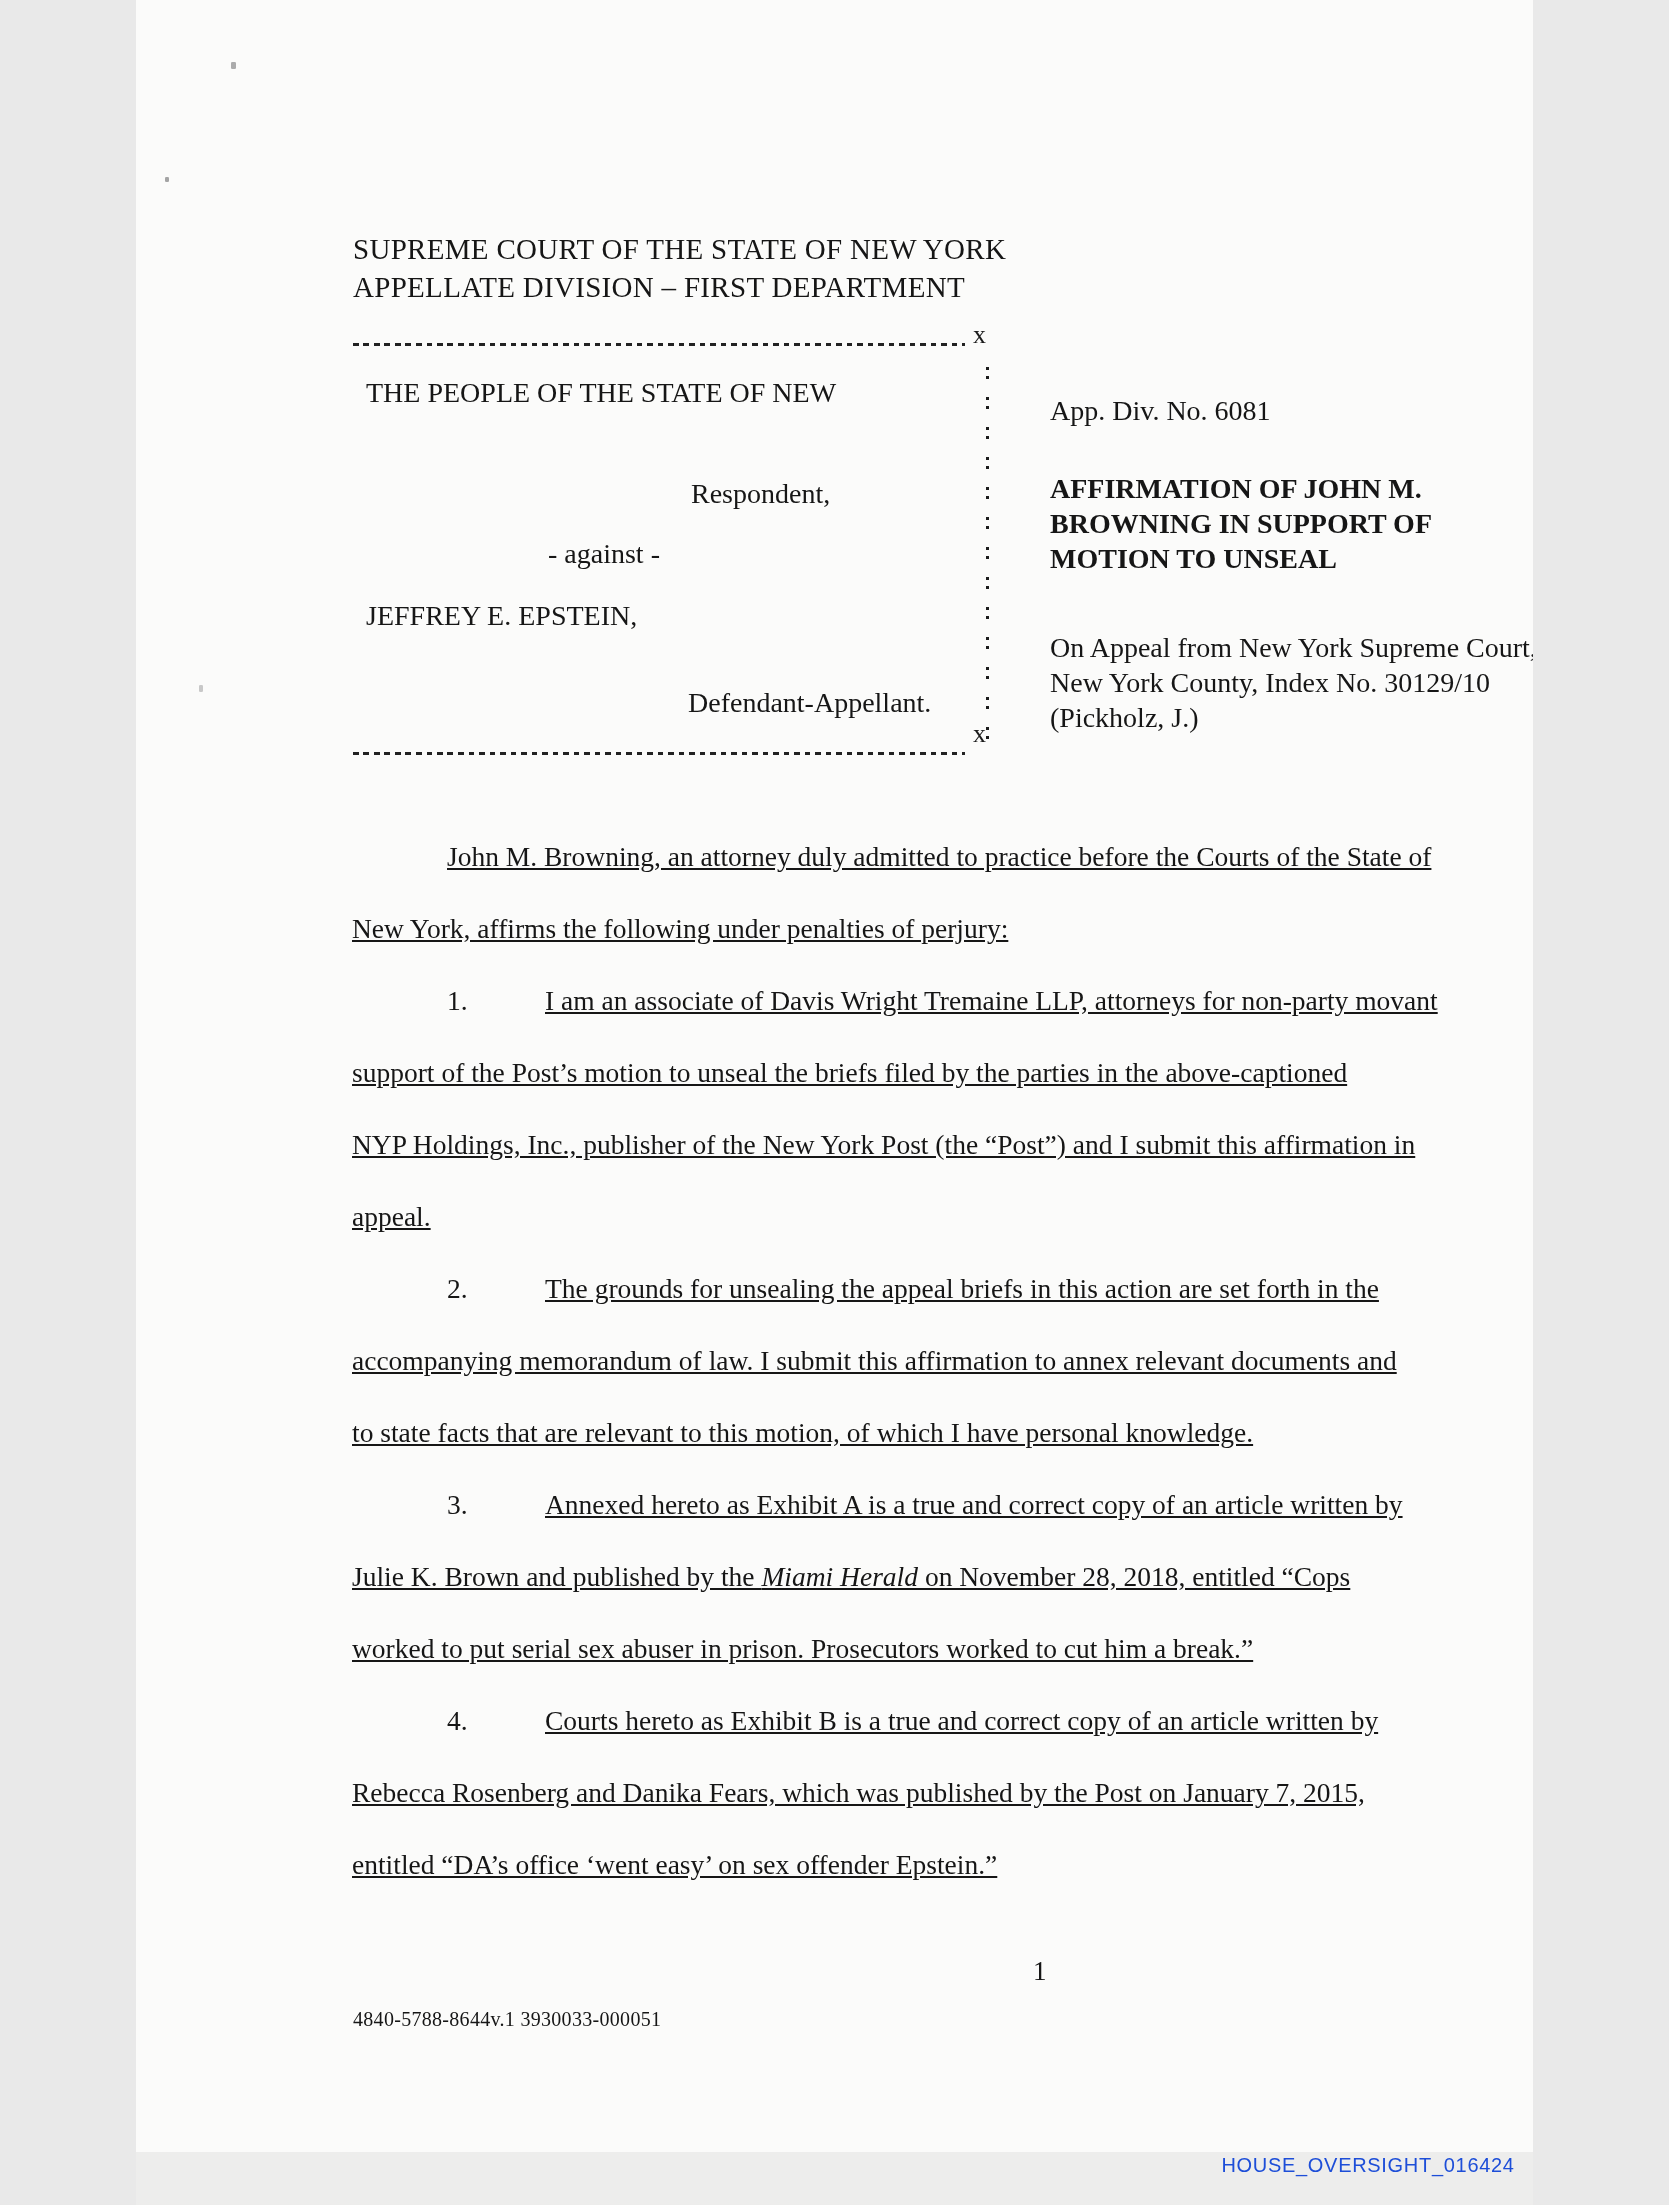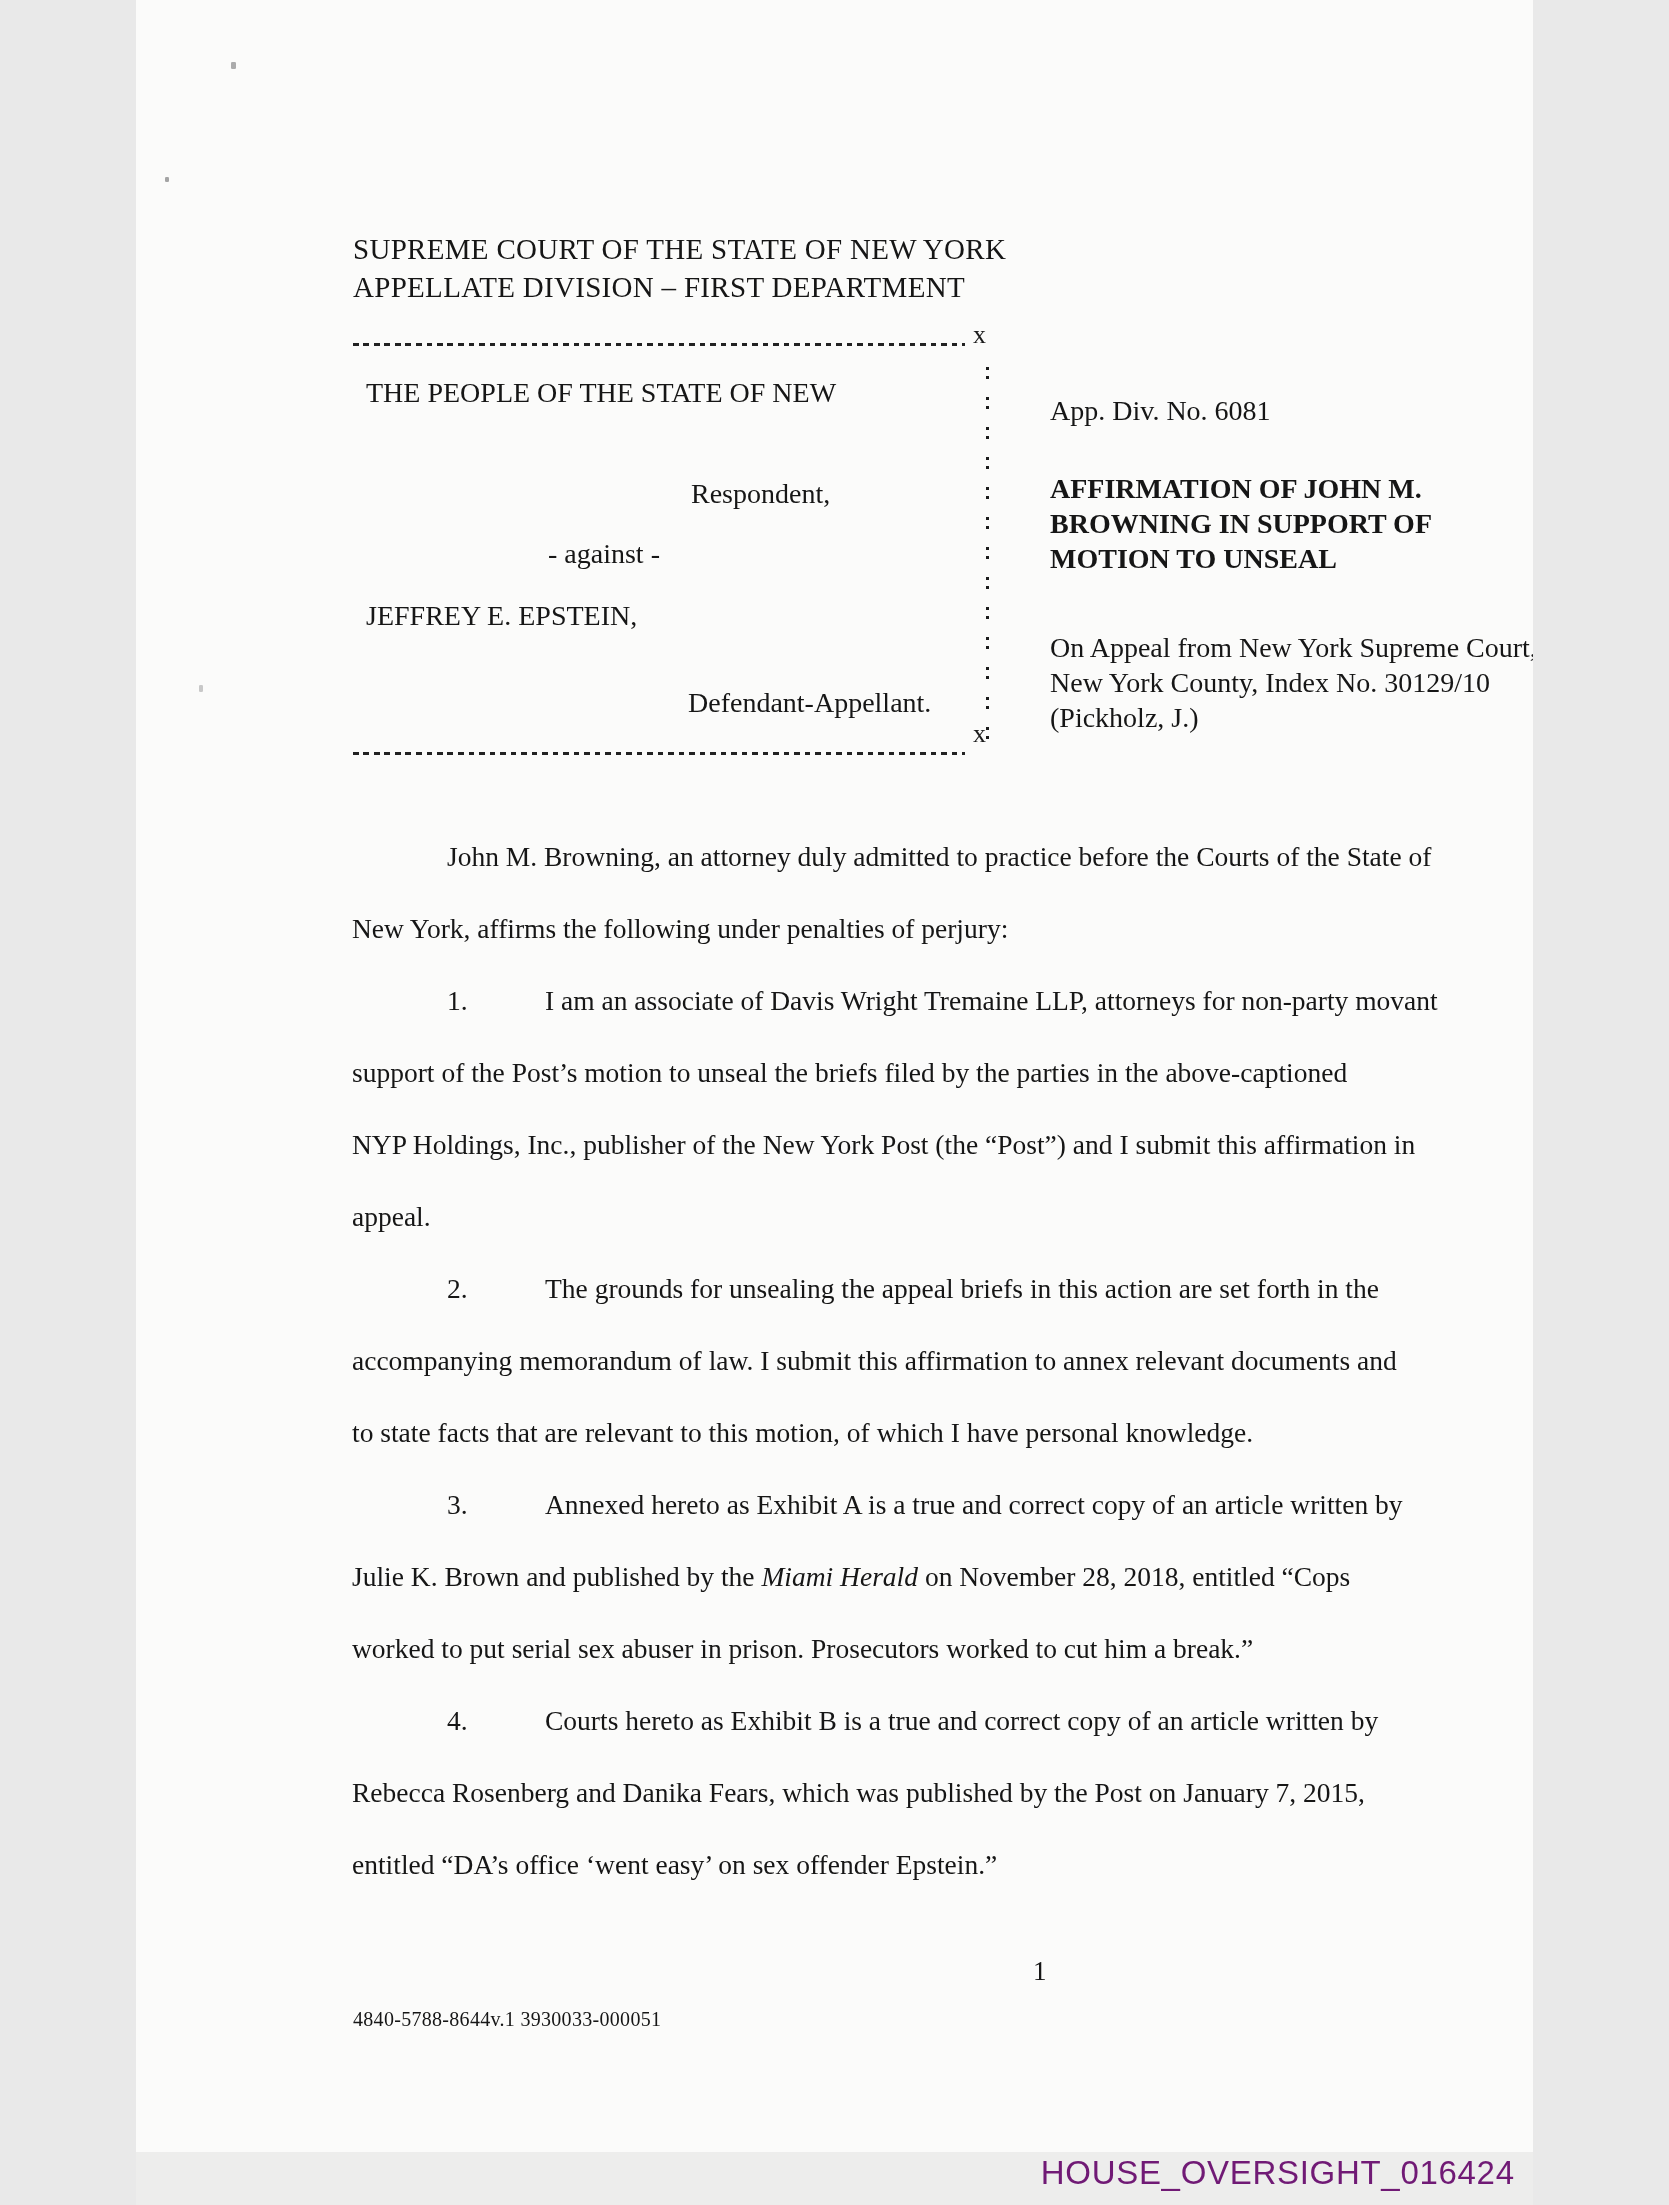--- a/index.html
+++ b/index.html
@@ -42,36 +42,36 @@
       #1c1c1c 9.2px 12.4px, transparent 12.4px 30px);
   }
   .app-div { left:914px; top:392px; }
   .case-title { left:914px; top:471px; font-weight:bold; line-height:35px; }
   .appeal-info { left:914px; top:630px; line-height:35px; }
   
   .body-text {
     position:absolute; left:216px; top:821px; width:1247px;
     font-size:27.5px;
   }
-  .bline { height:72px; line-height:72px; white-space:nowrap; }
+  .bline { height:72px; line-height:72px; white-space:nowrap;text-decoration:underline; }
   .indent { padding-left:95px; }
   .pnum { display:inline-block; width:98px; }
   .ital { font-style:italic; }
   
   .page-num { position:absolute; left:897px; top:1956px; font-size:27px; }
   .doc-id { position:absolute; left:217px; top:2008px; font-size:20px; letter-spacing:0.3px; white-space:nowrap; }
   
   .bates-band {
     position:absolute; left:0; bottom:0; width:1669px; height:53px;
     background:#ededec;
   }
   .bates-stamp {
     position:absolute; right:18.3px; top:2154px;
     font-family:"Liberation Sans", sans-serif;
-    font-size:33px; letter-spacing:0.7px; color:#701a75; white-space:nowrap;
+    font-size:20px; letter-spacing:0.7px; color:#1d4ed8; white-space:nowrap;
   }
   
   .speck { position:absolute; background:#6a6a6a; border-radius:1.3px; }
   .speck-1 { left:95px; top:62px; width:4.6px; height:7.2px; opacity:.55; }
   .speck-2 { left:29px; top:177px; width:3.9px; height:5.2px; opacity:.6; }
   .speck-3 { left:63px; top:685px; width:3.9px; height:6.5px; opacity:.35; }
 </style>
 </head>
 <body>
 

